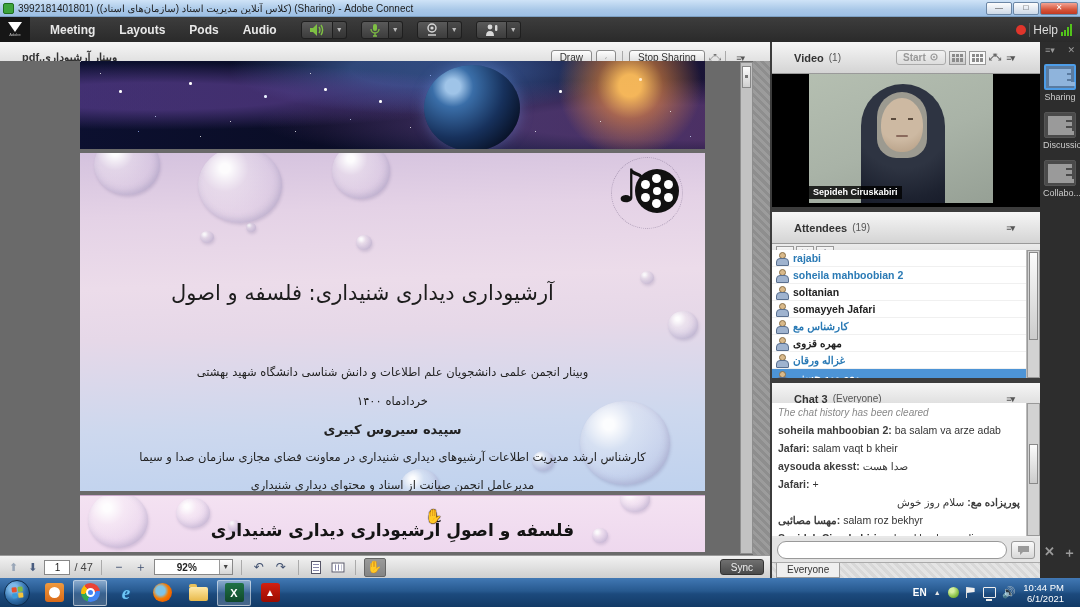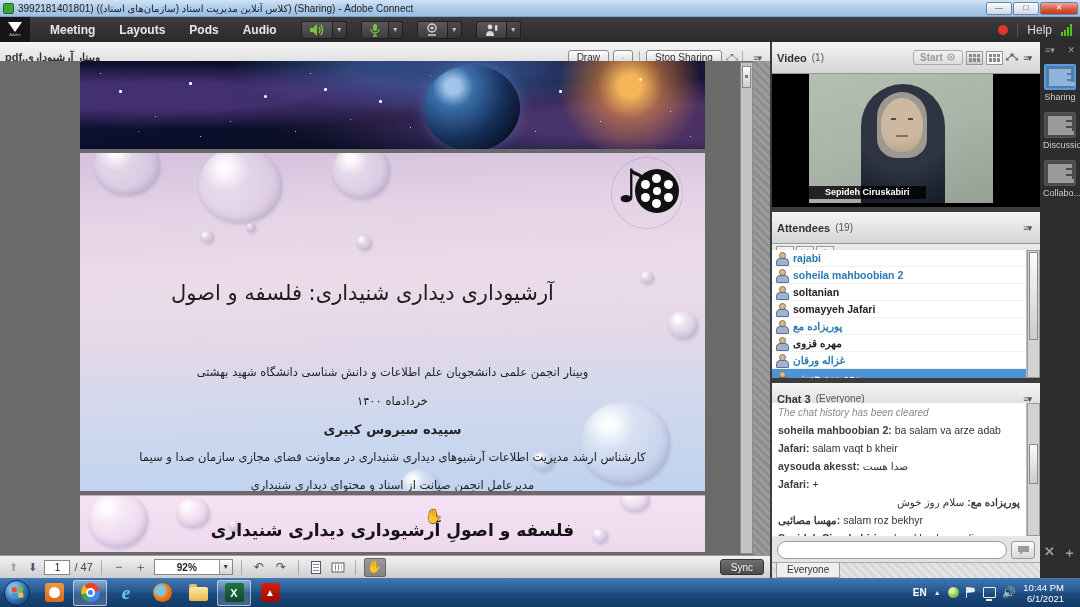--- a/index.html
+++ b/index.html
@@ -24,31 +24,31 @@
   .adobe-logo { width:30px; height:25px; background:#161616; display:flex; flex-direction:column; align-items:center; justify-content:center; margin-right:10px; }
   .adobe-logo .a-mark { width:0; height:0; border-left:7px solid transparent; border-right:7px solid transparent; border-top:10px solid #fff; }
   .adobe-logo .a-label { font-size:4px; color:#bbb; }
   #menu-items { display:flex; gap:4px; }
   .menu-item { padding:14px 10px; font-size:12px; font-weight:bold; color:#e8e8e8; }
   .mb-group { display:flex; align-items:center; margin-left:14px; }
   .mb-btn { height:18px; padding:0 7px; background:linear-gradient(#5a5a5a,#3c3c3c); border:1px solid #1f1f1f;
     border-radius:3px 0 0 3px; display:flex; align-items:center; }
   .mb-dd { height:18px; width:14px; background:linear-gradient(#4c4c4c,#333); border:1px solid #1f1f1f; border-left:none;
     border-radius:0 3px 3px 0; color:#bbb; font-size:7px; display:flex; align-items:center; justify-content:center; }
-  #mb-right { margin-left:auto; display:flex; align-items:center; margin-right:8px; gap:9px; }
+  #mb-right { margin-left:auto; display:flex; align-items:center; margin-right:8px; gap:3px; }
   .rec-dot { width:10px; height:10px; border-radius:50%; }
   .mb-sep { width:1px; height:14px; background:#555; }
   #help-label { font-size:12px; color:#ddd; }
   .signal { display:flex; align-items:flex-end; gap:1px; height:12px; }
   .signal i { width:2px; background:#52c41a; display:block; }
 
   
   #sharepod { position:absolute; left:0; top:42px; width:770px; height:536px; background:#6a6a6a; }
   .pod-header { height:32px; background:linear-gradient(#f6f6f6,#d4d4d4); border-bottom:1px solid #9a9a9a;
-    display:flex; align-items:center; font-size:11px; color:#333; padding:0 5px; }
+    display:flex; align-items:center; font-size:11px; color:#333; padding:0 22px; }
   #share-filename { font-weight:bold; direction:rtl; }
   .sp-actions { margin-left:auto; display:flex; align-items:center; gap:4px; }
   .mini-btn { height:15px; padding:0 8px; font-size:10px; color:#333; background:linear-gradient(#fefefe,#d8d8d8);
     border:1px solid #8a8a8a; border-radius:3px; display:flex; align-items:center; }
   .icon-btn { width:20px; }
   .hdr-sep { width:1px; height:13px; background:#aaa; margin:0 2px; }
   .pod-menu { font-size:9px; color:#555; letter-spacing:-1px; padding:0 4px; }
 
   #doc-area { position:absolute; left:0; top:19px; width:770px; height:494px; background:#6a6a6a; overflow:hidden; }
   .hatch { position:absolute; left:753px; top:0; width:17px; height:494px;
@@ -140,21 +140,21 @@
   #video-frame { position:absolute; left:37px; top:20px; width:184px; height:141px;
     background:linear-gradient(160deg,#b6c0b2,#a9b3a7 55%,#96a095); overflow:hidden; }
   .hijab { position:absolute; left:52px; top:22px; width:84px; height:130px; border-radius:42px 42px 8px 8px;
     background:radial-gradient(circle at 50% 30%, #2e3442 0 45%, #1d2230 75%, #141826); }
   .scarf-edge { position:absolute; left:68px; top:30px; width:50px; height:66px; border-radius:26px 26px 20px 20px;
     background:#b8b4a4; opacity:.8; }
   .face { position:absolute; left:72px; top:36px; width:42px; height:54px; border-radius:50% 50% 46% 46%;
     background:radial-gradient(circle at 45% 35%, #cdb9a2 0 55%, #b8a188 90%); }
   .face:before { content:""; position:absolute; left:10px; top:20px; width:5px; height:2px; background:#5a4a3c; box-shadow:17px 0 0 #5a4a3c; }
   .face:after { content:""; position:absolute; left:15px; top:37px; width:12px; height:2px; background:#8a6a5c; border-radius:2px; }
-  .vid-name { position:absolute; left:0; bottom:4px; height:13px; padding:0 16px; background:rgba(0,0,0,.8);
+  .vid-name { position:absolute; left:0; bottom:4px; height:13px; padding:0 4px; background:rgba(0,0,0,.8);
     color:#fff; font-size:9px; line-height:13px; font-weight:bold; }
 
   #attendeespod { left:772px; top:212px; width:268px; height:166px; background:#e8e8e8; }
   .att-toolbar { height:18px; background:linear-gradient(#ececec,#d8d8d8); border-bottom:1px solid #aaa; display:flex; align-items:center; padding:0 4px; gap:2px; }
   .att-tb-btn { width:18px; height:14px; border:1px solid #999; background:linear-gradient(#f5f5f5,#d5d5d5);
     font-size:8px; color:#667; display:flex; align-items:center; justify-content:center; }
   #att-list { position:absolute; left:0; top:38px; width:255px; height:128px; background:#fff; overflow:hidden; border-right:1px solid #bbb; }
   .att-row { height:16px; display:flex; align-items:center; padding:8px 4px; gap:6px; border-bottom:1px solid #f0f0f0; font-size:10.5px; font-weight:bold; }
   .att-row.c-blue { color:#2a7ab5; }
   .att-row.c-black { color:#222; }
@@ -475,21 +475,21 @@
         <div class="att-row c-black">
     <span class="person-ic"></span>
     <span>soltanian</span>
   </div>
         <div class="att-row c-black">
     <span class="person-ic"></span>
     <span>somayyeh Jafari</span>
   </div>
         <div class="att-row c-blue">
     <span class="person-ic"></span>
-    <span>پوریزاده مع</span>
+    <span>کارشناس مع</span>
   </div>
         <div class="att-row c-black">
     <span class="person-ic"></span>
     <span>مهره قزوی</span>
   </div>
         <div class="att-row c-blue">
     <span class="person-ic"></span>
     <span>غزاله ورقان</span>
   </div>
         <div class="att-row c-blue selected">

